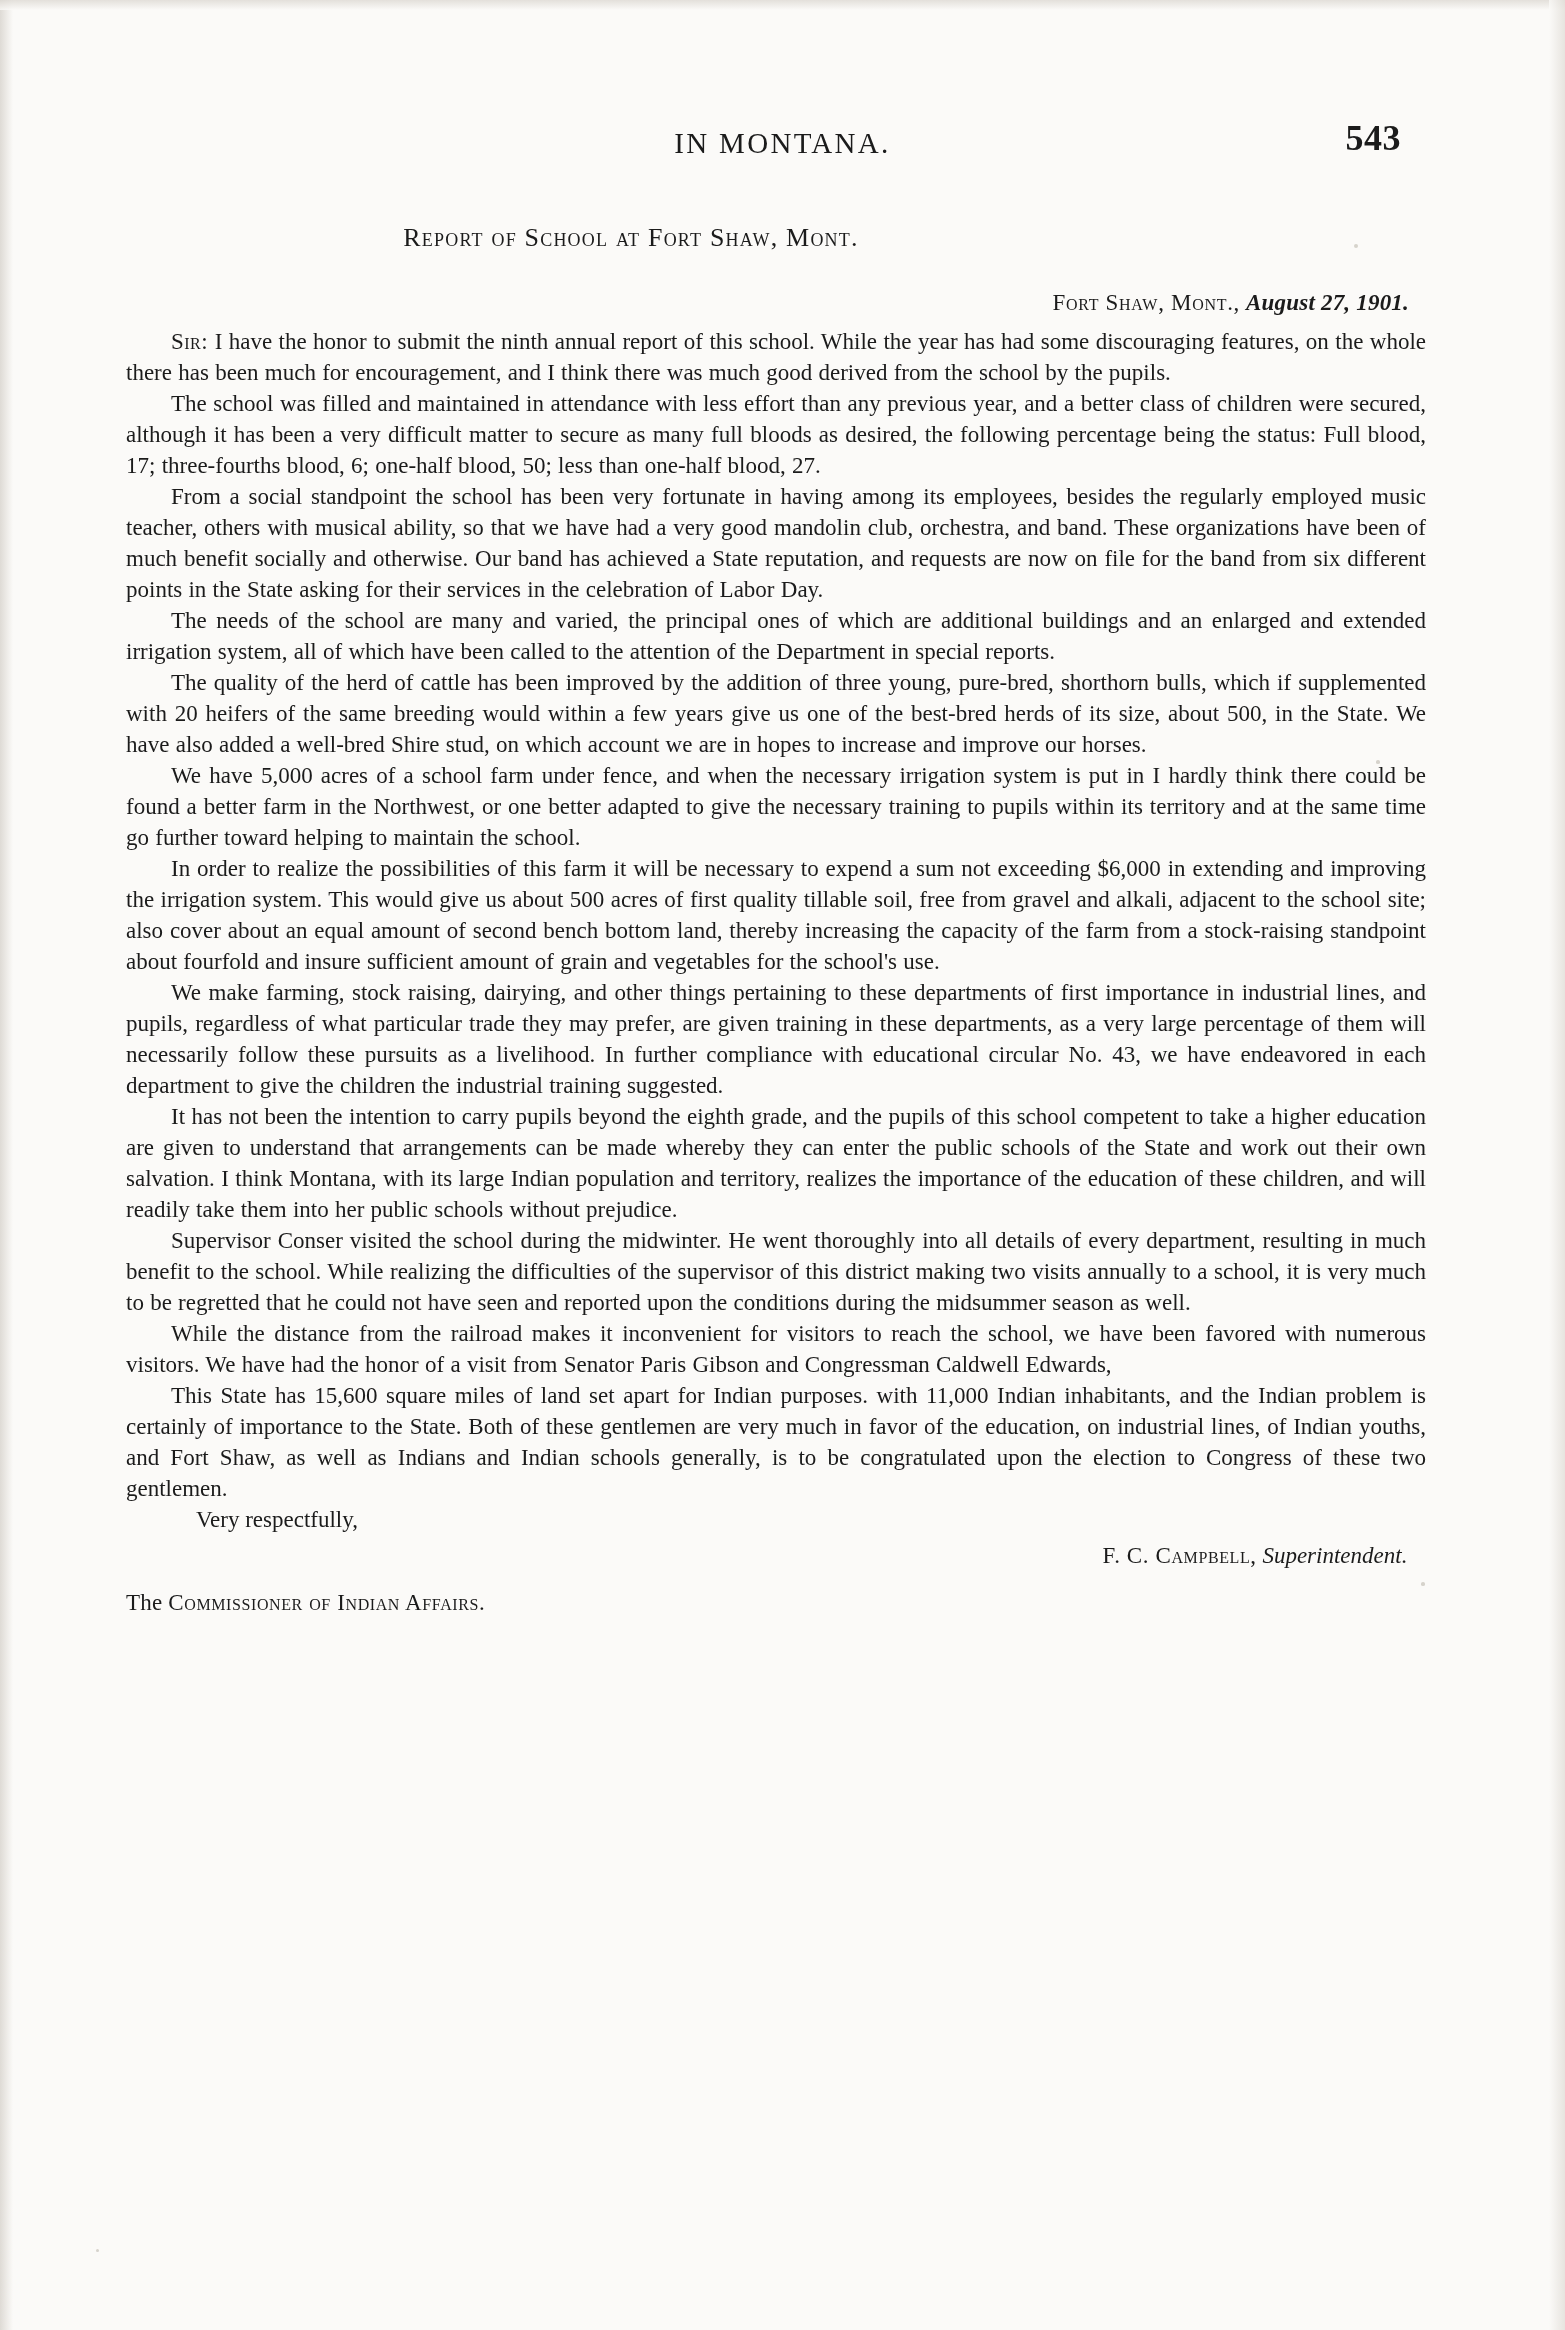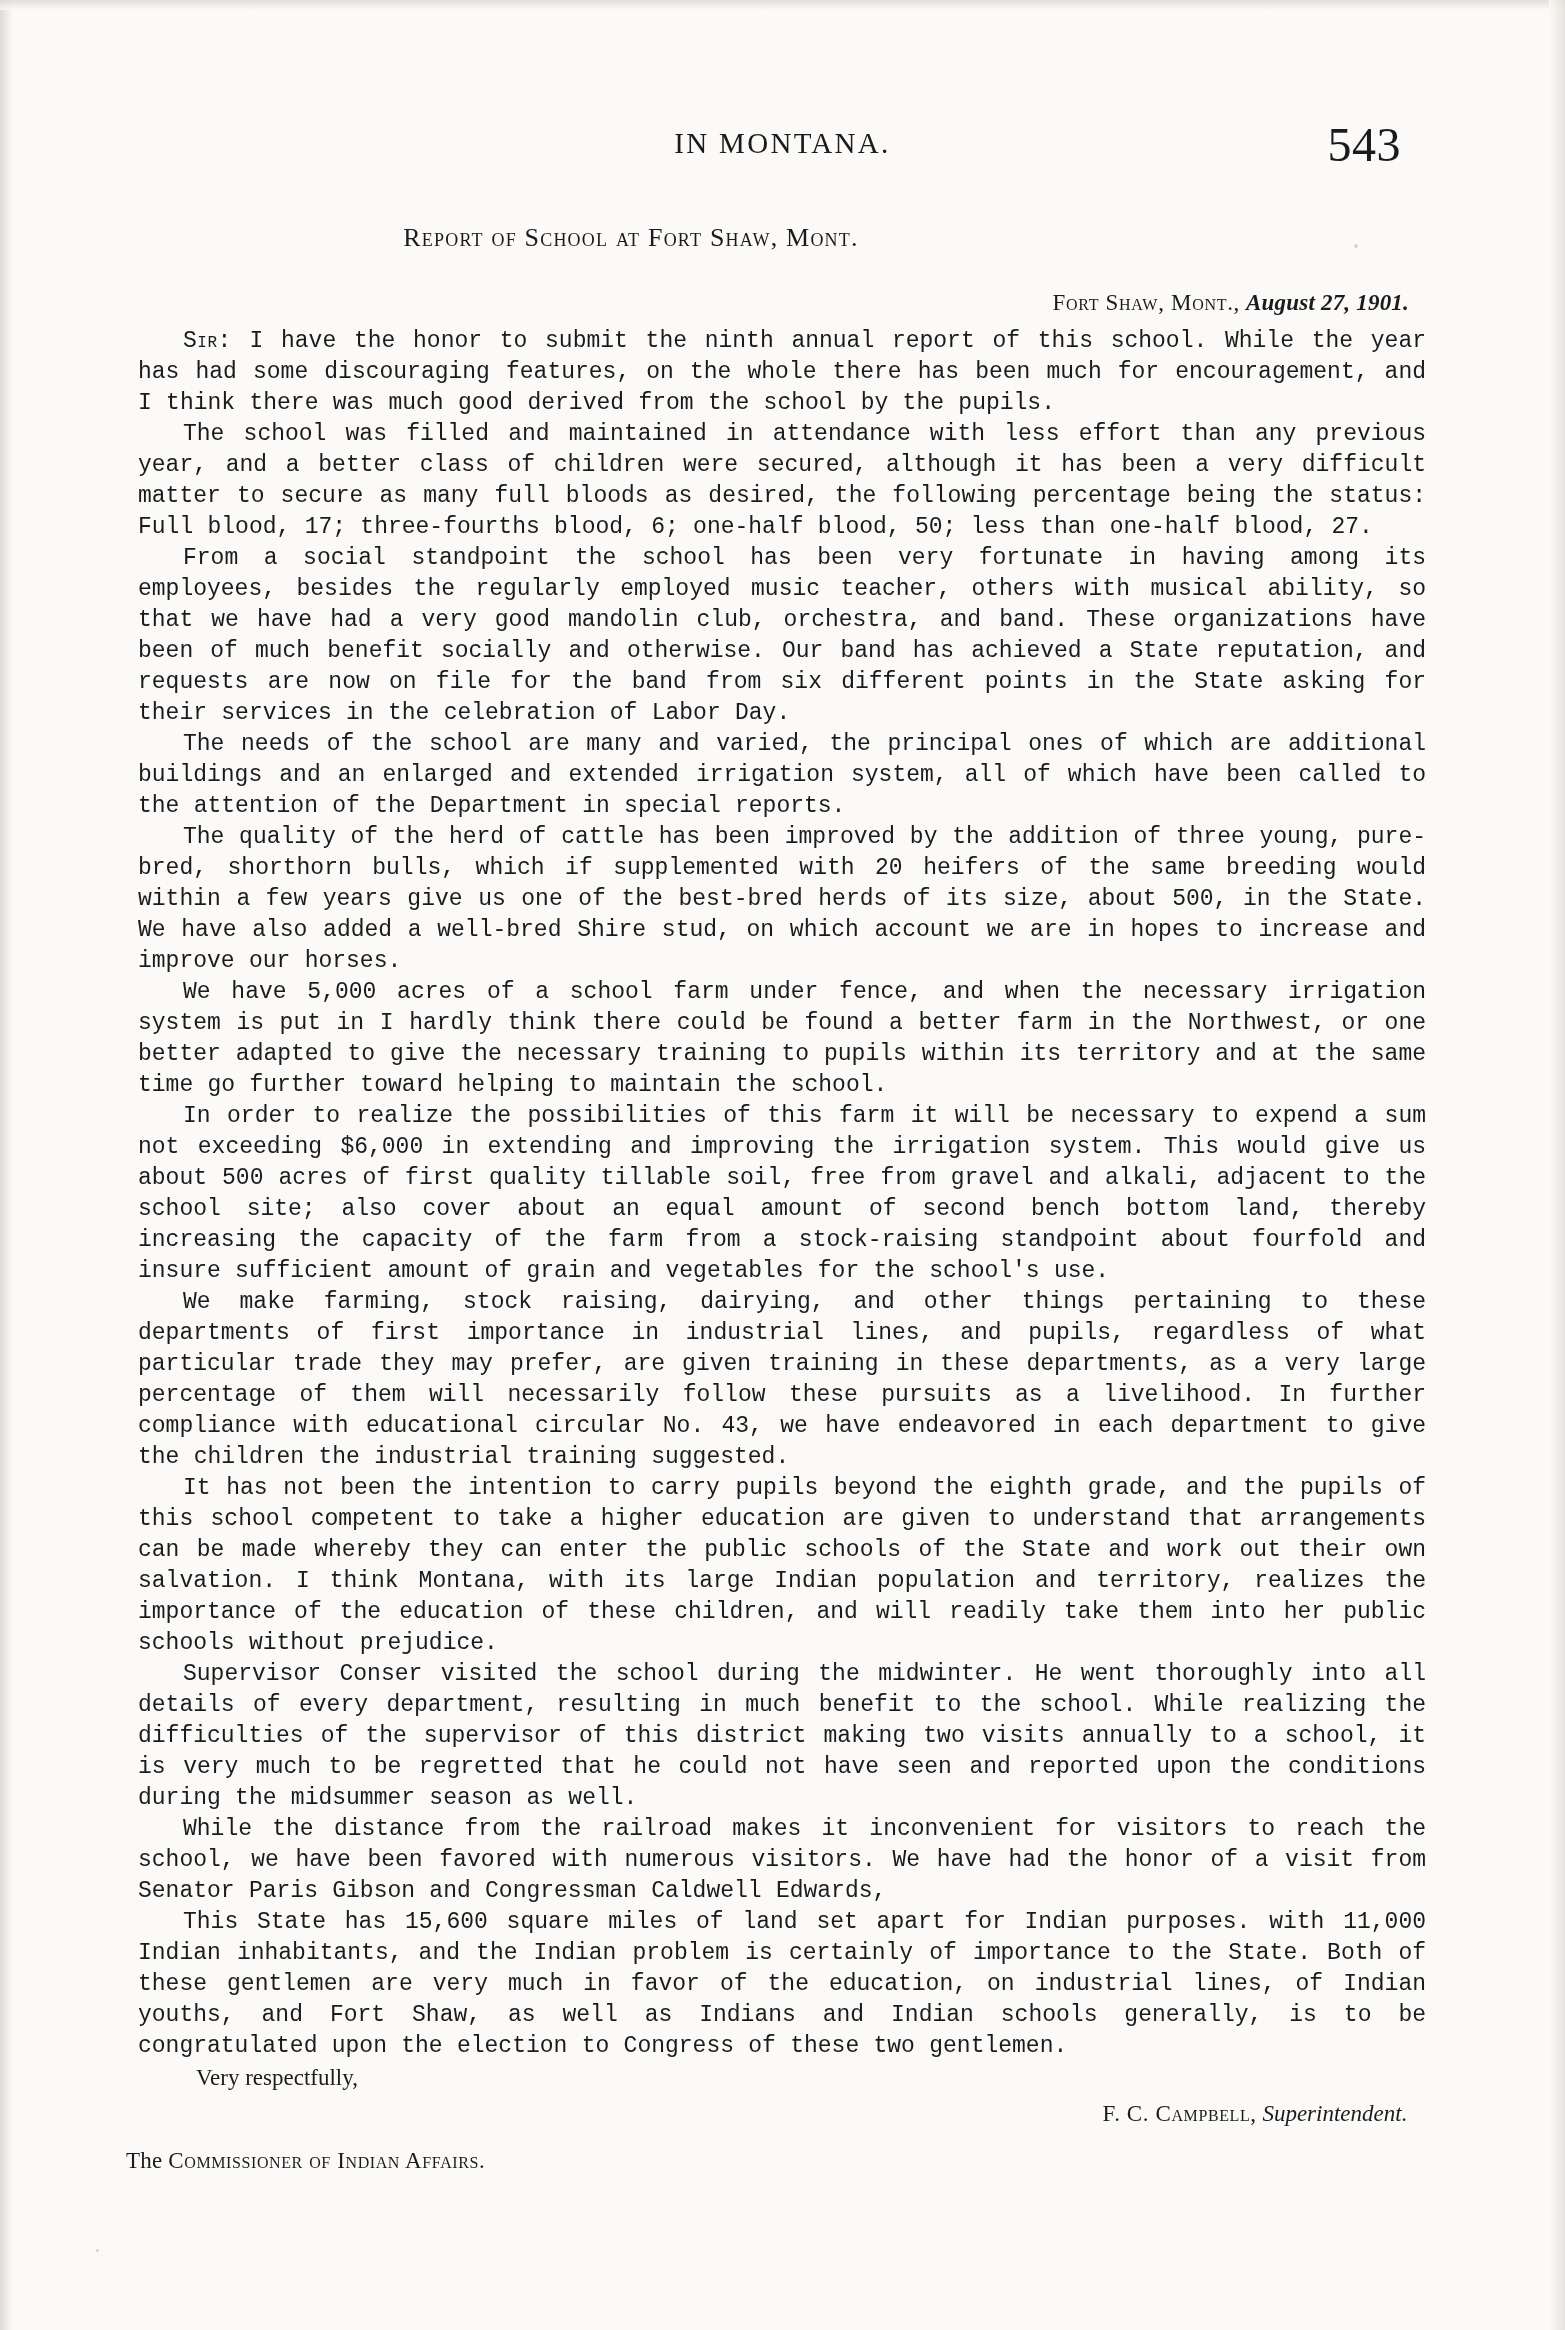--- a/index.html
+++ b/index.html
@@ -53,22 +53,22 @@
   .running-head .rh-text {
     font-size: 29px;
     letter-spacing: 2.3px;
     font-variant: small-caps;
     text-transform: uppercase;
   }
   .page-number {
     position: absolute;
     top: 117px;
     right: 164px;
-    font-size: 48px;
-    font-weight: 400;
+    font-size: 36px;
+    font-weight: 700;
     letter-spacing: 0.5px;
     margin-left: 7px;
   }
 
   .section-title {
     position: absolute;
     top: 223px;
     left: 0;
     width: 1262px;
     text-align: center;
@@ -95,28 +95,27 @@
   }
 
   
   .body-block {
     position: absolute;
     top: 326px;
     left: 126px;
     width: 1300px;
   }
   p.para {
-    margin: 0 0 0 12px;
+    margin: 0 0 0 0;
     font-size: 23px;
     line-height: 31px;
     text-align: justify;
     text-indent: 45px;
     hyphens: manual;
     word-spacing: 0.5px;
-    font-family: Liberation Mono, monospace;
   }
   p.para.first {
     text-indent: 45px;
   }
   .sc {
     font-variant: small-caps;
     letter-spacing: 0.5px;
   }
   .signature {
     margin-top: 7.5px;

